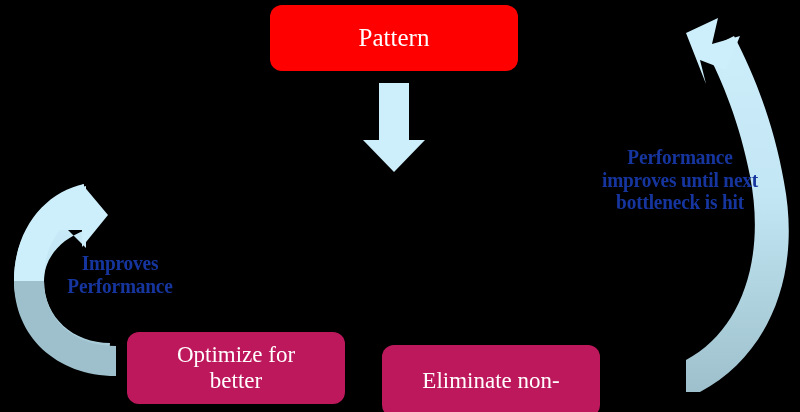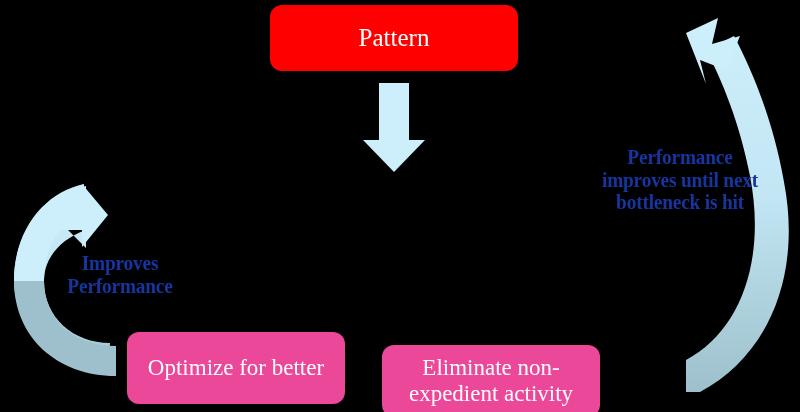--- a/index.html
+++ b/index.html
@@ -24,24 +24,24 @@
     color: #ffffff;
     box-sizing: border-box;
     line-height: 1.12;
   }
   .node-red {
     background: #ff0000;
     border-radius: 12px;
     font-size: 25px;
   }
   .node-orange {
-    background: #ec4899;
+    background: #be185d;
     border-radius: 12px;
     font-size: 23px;
-    padding: 0 9px;
+    padding: 0 22px;
   }
   #box-pattern      { left: 270px; top: 5px;   width: 248px; height: 66px; }
   #box-perf-model   { left: 270px; top: 172px; width: 248px; height: 72px; }
   #box-optimize     { left: 127px; top: 332px; width: 218px; height: 72px; }
   #box-eliminate    { left: 382px; top: 345px; width: 218px; height: 72px; }
 
   .cap-label {
     position: absolute;
     color: #16359e;
     font-weight: bold;
@@ -158,21 +158,20 @@
 
   <div class="node node-orange" id="box-optimize">
     <span>
       <span>Optimize for better</span><br>
     </span>
   </div>
 
   <div class="node node-orange" id="box-eliminate">
     <span>
       <span>Eliminate non-</span><br>
-      <span>expedient activity</span>
     </span>
   </div>
 
   <div class="cap-label" id="label-left">
     <span>Improves</span><br>
     <span>Performance</span>
   </div>
 
   <div class="cap-label" id="label-right">
     <span>Performance</span><br>

